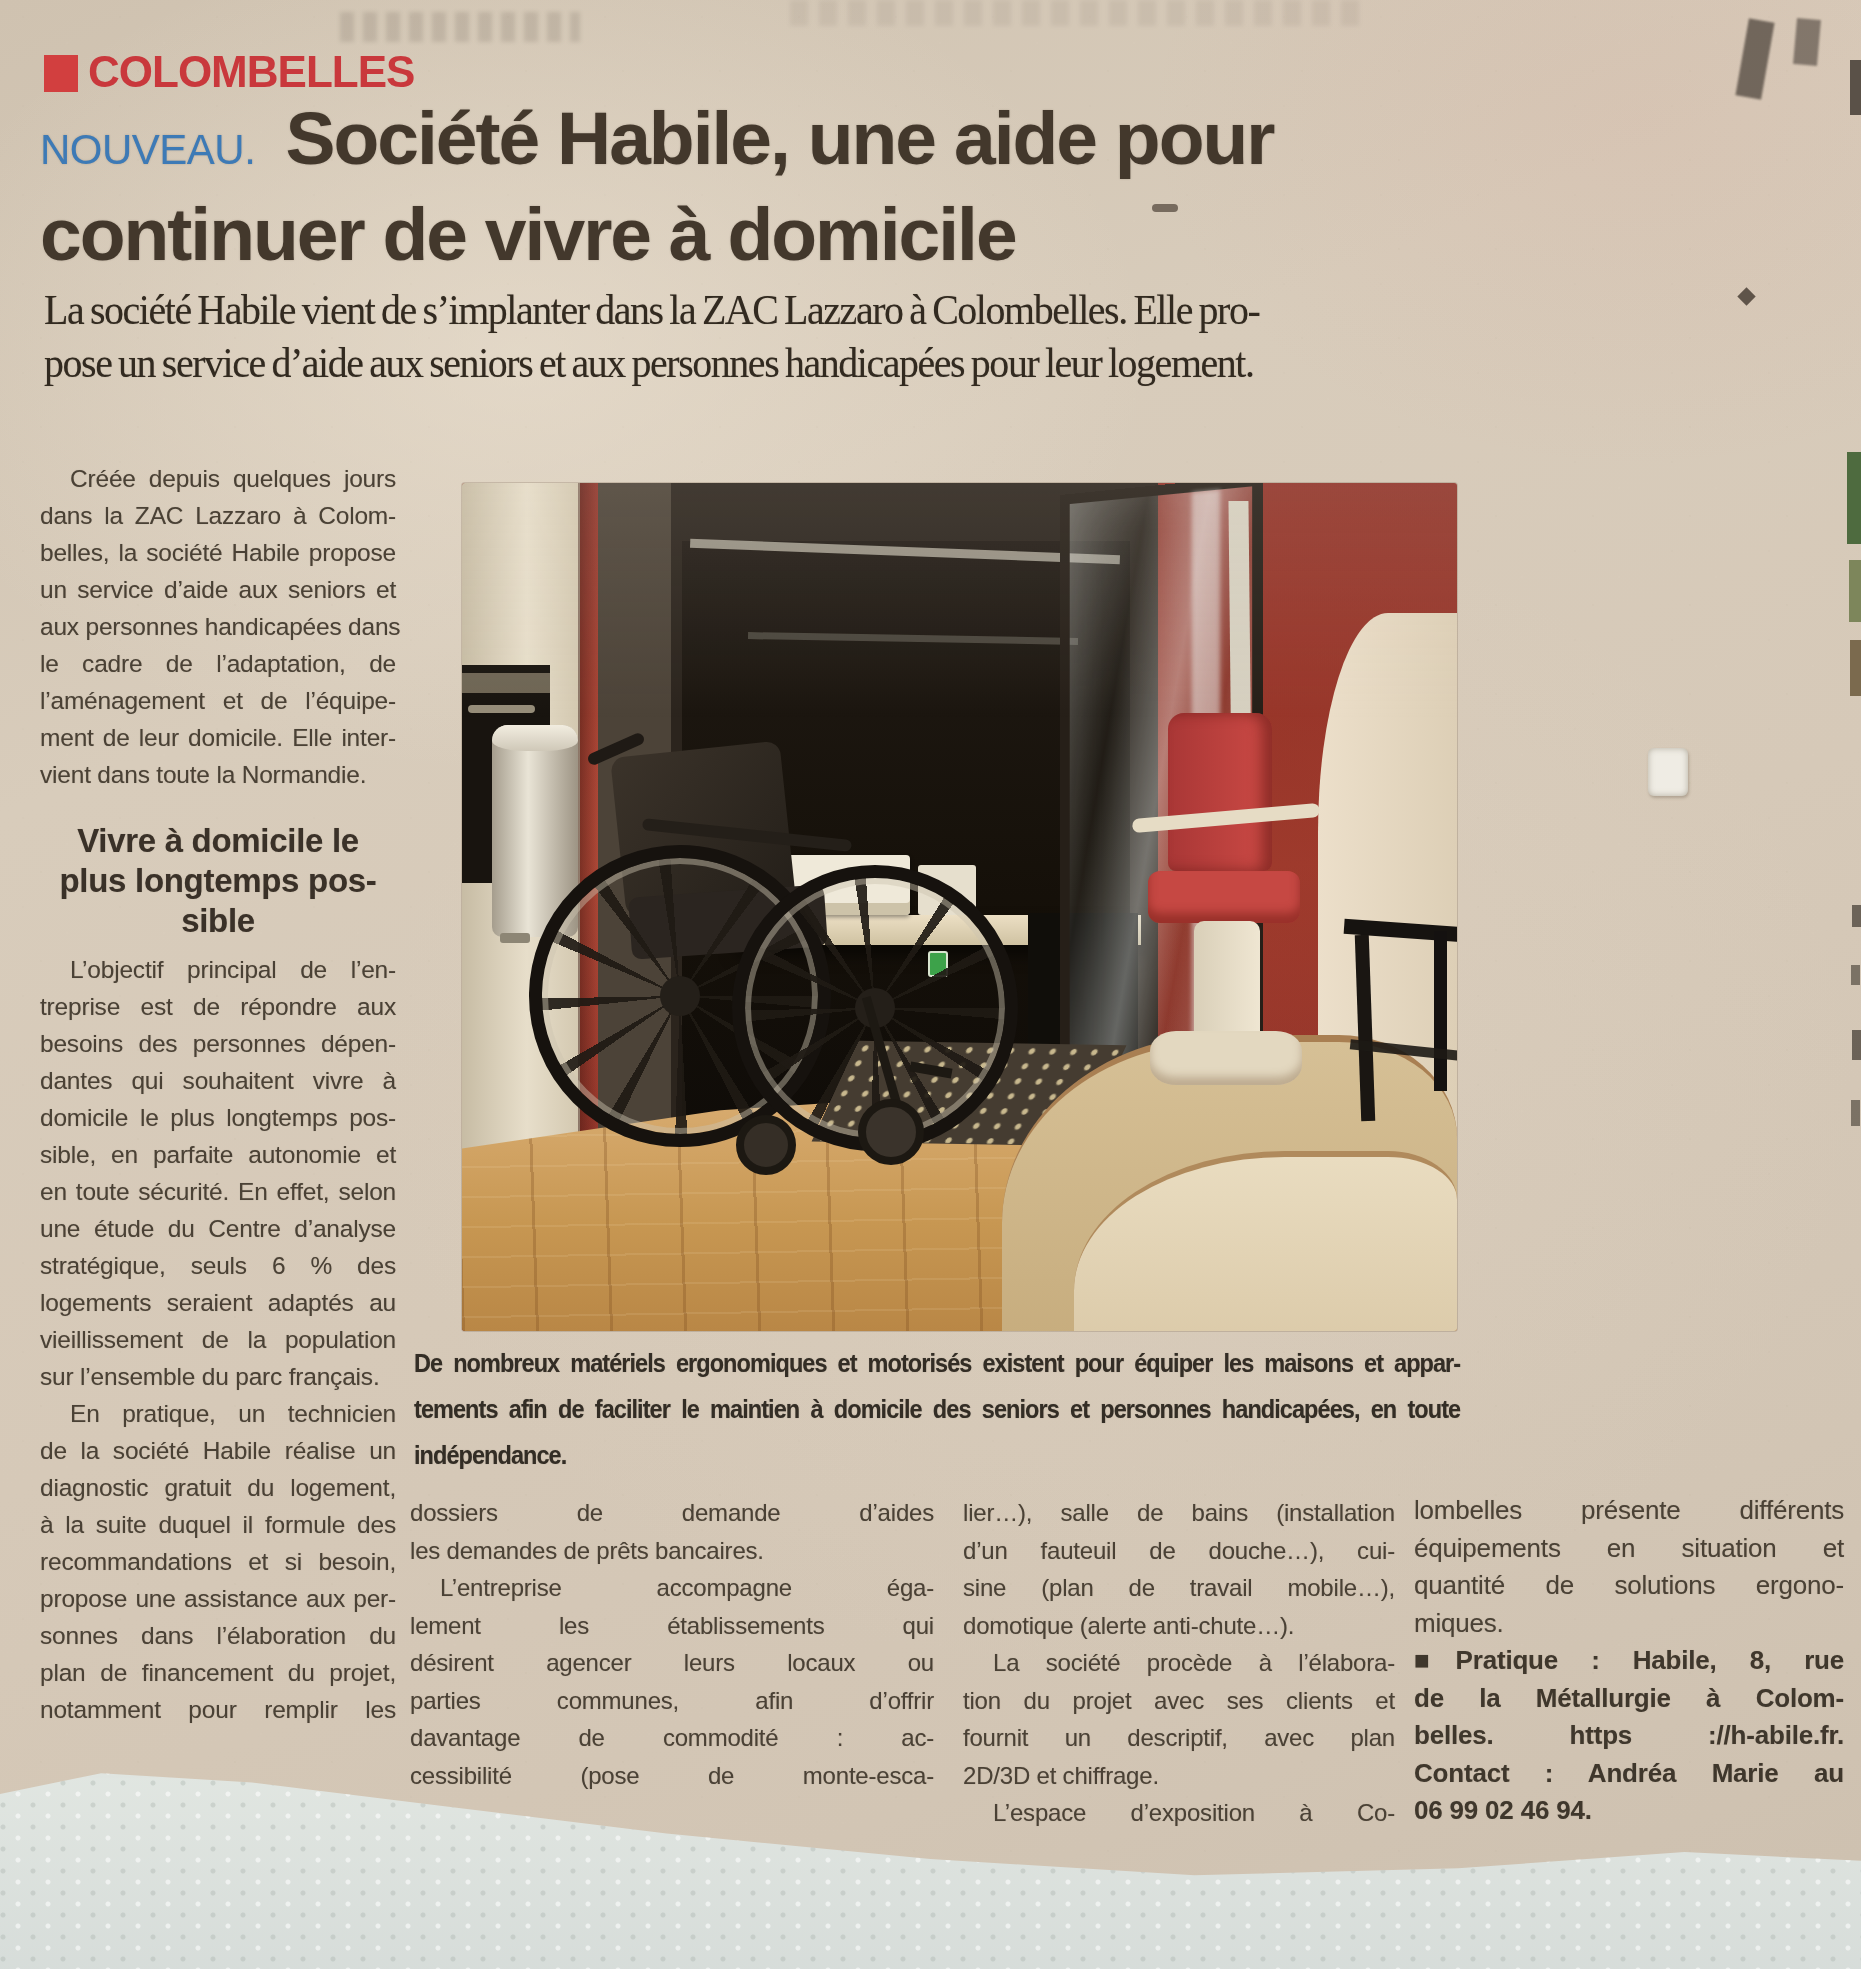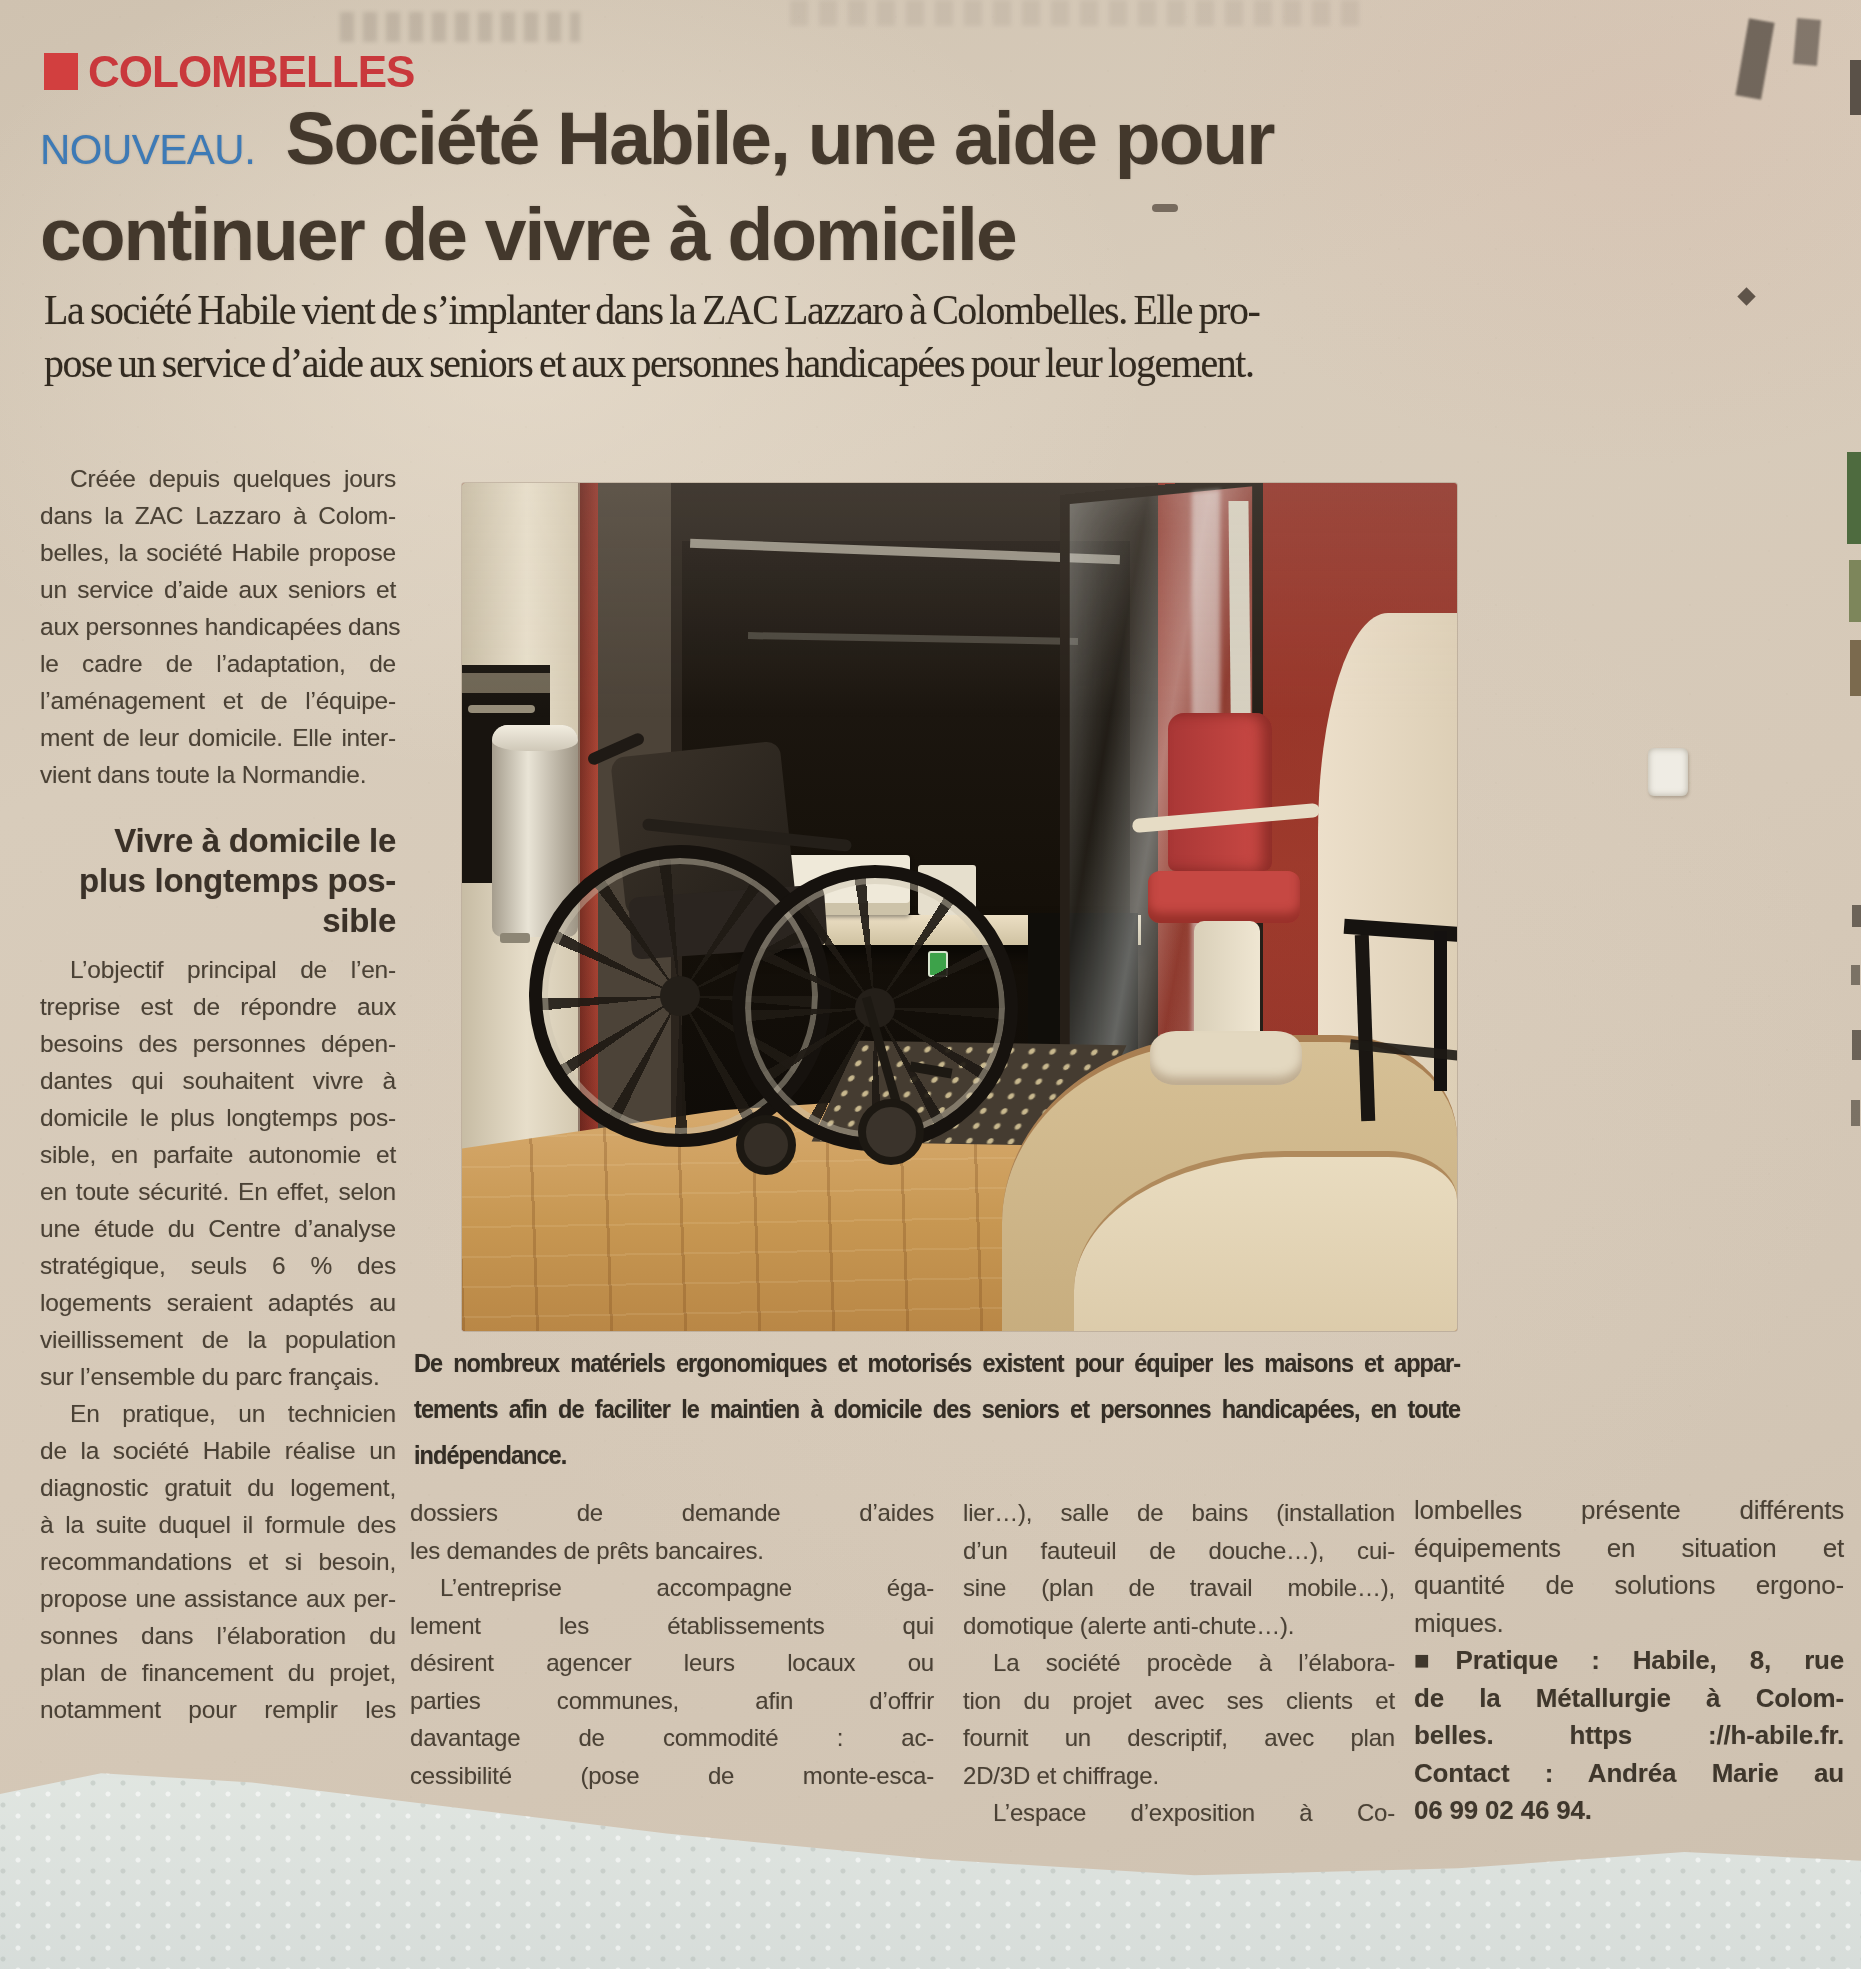--- a/index.html
+++ b/index.html
@@ -10,41 +10,41 @@
       radial-gradient(1000px 800px at 60% 55%, rgba(226,214,196,.35), rgba(0,0,0,0) 75%),
       linear-gradient(158deg,#cfc2b0 0%,#d8ccbb 30%,#d6c9b8 55%,#d2c5b4 80%,#cdc0af 100%);
     font-family:"Liberation Sans",sans-serif;}
   .grain{position:absolute;inset:0;pointer-events:none;opacity:.5;
     background-image:
       radial-gradient(2px 2px at 23px 17px, rgba(110,90,70,.10), transparent 55%),
       radial-gradient(2px 2px at 67px 43px, rgba(255,250,240,.12), transparent 55%),
       radial-gradient(3px 3px at 41px 71px, rgba(110,90,70,.07), transparent 55%);
     background-size:97px 89px;}
   
-  .section-row{position:absolute;left:44px;top:50px;display:flex;align-items:flex-start;}
+  .section-row{position:absolute;left:44px;top:50px;display:flex;align-items:center;}
   .section-square{width:34px;height:37px;background:#d23f3f;margin-top:3px;}
   .section-label{margin-left:10px;font-weight:700;font-size:44px;line-height:44px;letter-spacing:-1px;color:#c9383c;}
   .headline{position:absolute;left:40px;top:96px;white-space:nowrap;}
   .head-line{font-weight:700;font-size:75px;line-height:84px;letter-spacing:-2px;color:#43382c;
     text-shadow:0 0 2px rgba(67,56,44,.25);}
   .head-kicker{display:inline-block;font-weight:400;font-size:42px;letter-spacing:-.5px;color:#3d7ab6;margin-right:30px;}
   .head-dash{position:absolute;left:1152px;top:204px;width:26px;height:8px;border-radius:4px;background:#43382c;opacity:.65;}
   .standfirst{position:absolute;left:44px;top:284px;width:1500px;}
   .sf-line{font-family:"Liberation Serif",serif;font-size:42px;line-height:53px;letter-spacing:-1.5px;word-spacing:-2px;
     color:#322a20;white-space:nowrap;transform:scaleX(.95);transform-origin:0 50%;text-shadow:0 0 1px rgba(50,42,32,.3);}
   
   .col{position:absolute;}
   .bline{font-size:24.5px;line-height:37px;letter-spacing:-.2px;color:#4a4135;
     text-align:justify;text-align-last:justify;white-space:nowrap;overflow:visible;
     text-shadow:0 0 1px rgba(74,65,53,.25);}
   .bline.endl{text-align-last:left;}
   .bline.ind{text-indent:30px;}
   .bline.bold{font-weight:700;color:#3f372c;}
   .col-subhead{margin:28px 0 10px;}
-  .hline{font-weight:700;font-size:33px;line-height:40px;letter-spacing:-.3px;color:#3a3128;text-align:right;
+  .hline{font-weight:700;font-size:33px;line-height:40px;letter-spacing:-.3px;color:#3a3128;text-align:center;
     text-shadow:0 0 1px rgba(58,49,40,.3);}
   .col2 .bline{font-size:24px;line-height:37.5px;}
   .col3 .bline{font-size:24px;line-height:37.5px;}
   .col4 .bline{font-size:26px;line-height:37.5px;}
   
   .caption{position:absolute;left:414px;top:1340px;width:1100px;}
   .cap-line{font-weight:700;font-size:25px;line-height:46px;letter-spacing:-1px;color:#332d25;
     white-space:nowrap;transform:scaleX(.94);transform-origin:0 50%;text-align:justify;text-align-last:justify;width:1113px;
     text-shadow:0 0 1px rgba(51,45,37,.35);}
   .cap-line.endl{text-align-last:left;}

